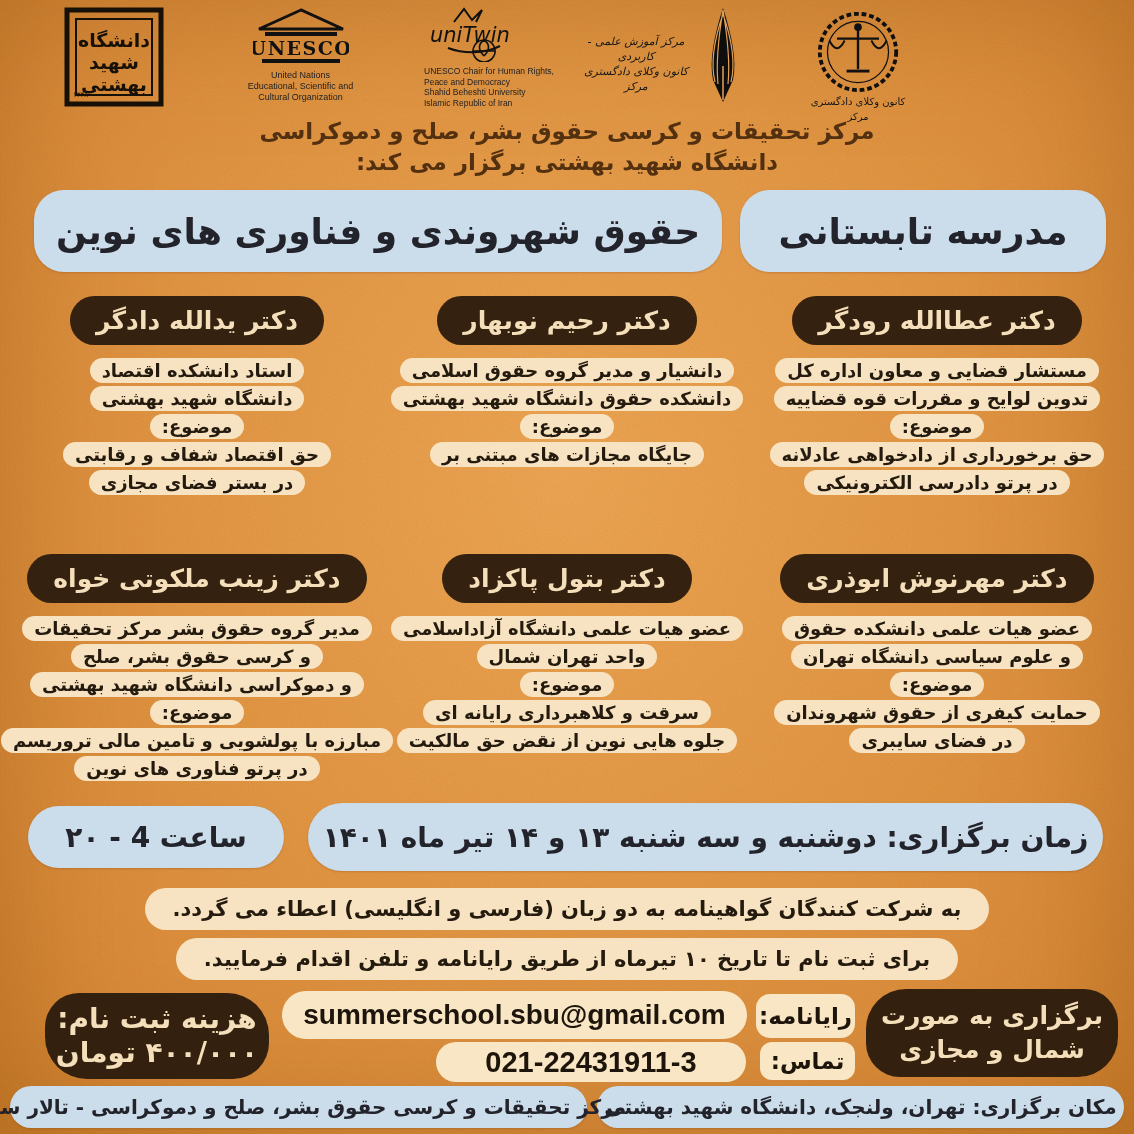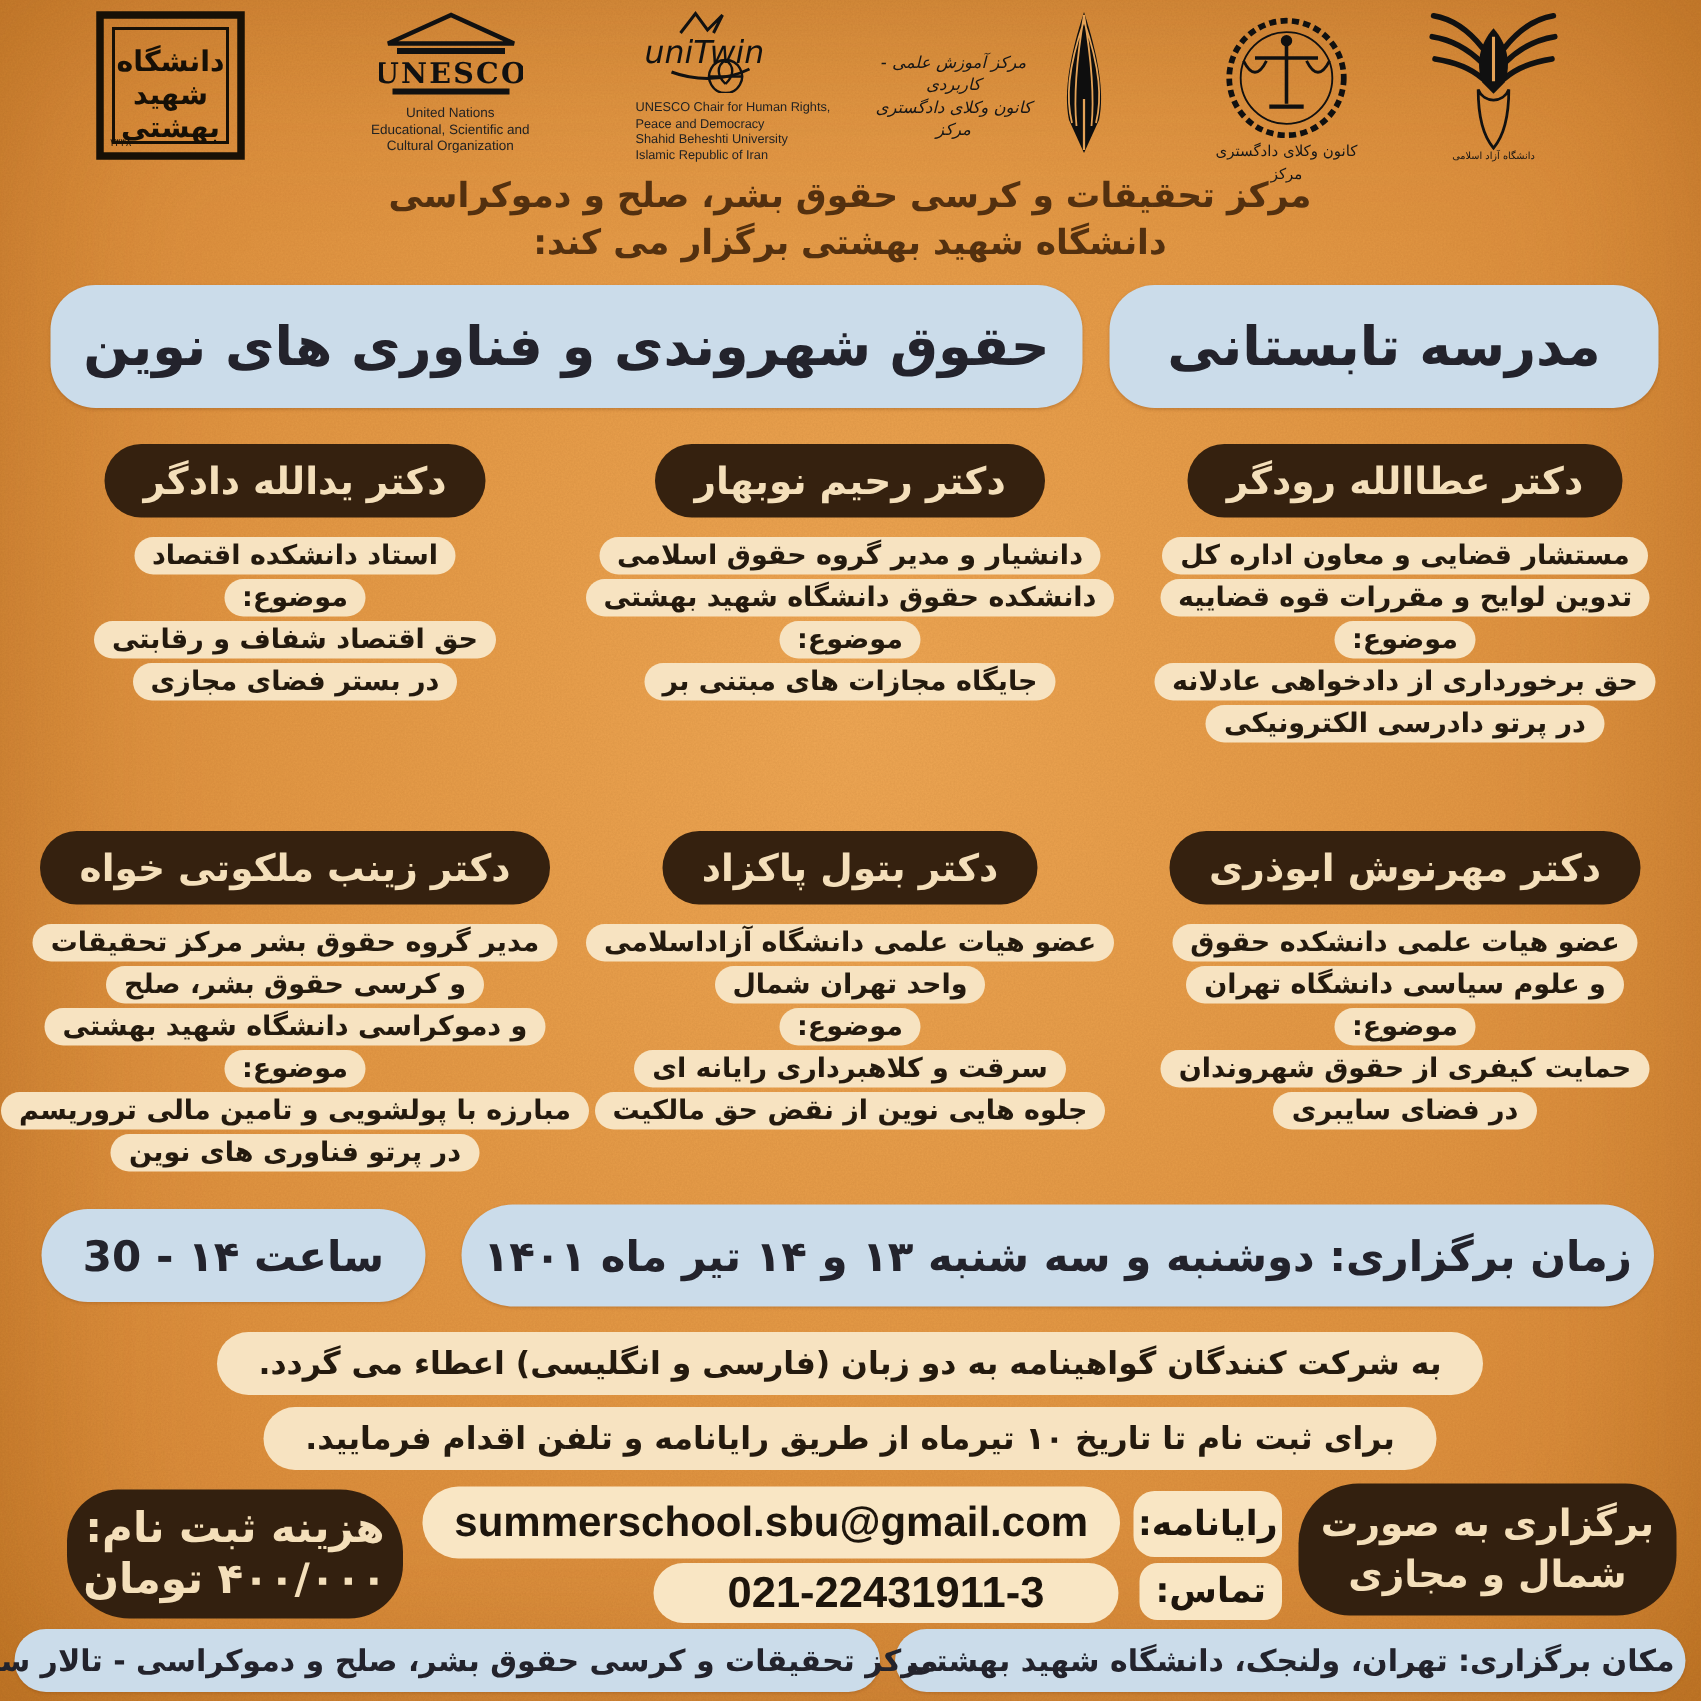--- a/index.html
+++ b/index.html
@@ -130,36 +130,20 @@
       <circle cx="45" cy="44" r="32" fill="none" stroke="#101010" stroke-width="1.3"></circle>
       <circle cx="45" cy="18" r="4" fill="#101010"></circle>
       <line x1="45" y1="20" x2="45" y2="62" stroke="#101010" stroke-width="2.5"></line>
       <line x1="23" y1="30" x2="67" y2="30" stroke="#101010" stroke-width="2.5"></line>
       <path d="M15,32 Q23,48 31,32 M59,32 Q67,48 75,32" fill="none" stroke="#101010" stroke-width="2"></path>
       <path d="M33,64 H57" stroke="#101010" stroke-width="3"></path>
     </svg>
     <div class="cap-fa" style="font-size:10px;">کانون وکلای دادگستری مرکز</div>
   </div>
 
-  <div class="logo" style="left:942px;top:4px;width:108px;">
-    <svg width="100" height="104" viewBox="0 0 100 112">
-      <g stroke="#111" stroke-width="4" fill="none" stroke-linecap="round">
-        <path d="M42,30 C31,16 19,9 7,7"></path>
-          <path d="M42,41 C31,30 19,24 6,22"></path>
-          <path d="M42,52 C33,44 21,40 8,38"></path>
-        <path d="M58,30 C69,16 81,9 93,7"></path>
-          <path d="M58,41 C69,30 81,24 94,22"></path>
-          <path d="M58,52 C67,44 79,40 92,38"></path>
-      </g>
-      <path d="M50,16 C40,27 37,42 42,55 L50,63 L58,55 C63,42 60,27 50,16 Z" fill="#101010"></path>
-      <line x1="50" y1="22" x2="50" y2="54" stroke="#e4a257" stroke-width="2.2"></line>
-      <path d="M39,60 C39,82 44,95 50,102 C56,95 61,82 61,60 C57,70 43,70 39,60 Z" fill="none" stroke="#111" stroke-width="2"></path>
-      <text x="50" y="110" text-anchor="middle" font-size="7" fill="#111">دانشگاه آزاد اسلامی</text>
-    </svg>
-  </div>
 
   <div class="organizer">
     <div>مرکز تحقیقات و کرسی حقوق بشر، صلح و دموکراسی</div>
     <div>دانشگاه شهید بهشتی برگزار می کند:</div>
   </div>
 
   <div class="pill title-right">مدرسه تابستانی</div>
   <div class="pill title-left">حقوق شهروندی و فناوری های نوین</div>
 
   <div class="card r1 c-right">
@@ -178,20 +162,21 @@
         <span class="body-line">دانشیار و مدیر گروه حقوق اسلامی</span>
         <span class="body-line">دانشکده حقوق دانشگاه شهید بهشتی</span>
         <span class="body-line">موضوع:</span>
         <span class="body-line">جایگاه مجازات های مبتنی بر</span>
       </div>
   </div>
   <div class="card r1 c-left">
     <span class="name-pill">دکتر یدالله دادگر</span>
     <div class="speaker-body">
         <span class="body-line">استاد دانشکده اقتصاد</span>
+        <span class="body-line">دانشگاه شهید بهشتی</span>
         <span class="body-line">موضوع:</span>
         <span class="body-line">حق اقتصاد شفاف و رقابتی</span>
         <span class="body-line">در بستر فضای مجازی</span>
       </div>
   </div>
 
   <div class="card r2 c-right">
     <span class="name-pill">دکتر مهرنوش ابوذری</span>
     <div class="speaker-body">
         <span class="body-line">عضو هیات علمی دانشکده حقوق</span>
@@ -217,21 +202,21 @@
         <span class="body-line">مدیر گروه حقوق بشر مرکز تحقیقات</span>
         <span class="body-line">و کرسی حقوق بشر، صلح</span>
         <span class="body-line">و دموکراسی دانشگاه شهید بهشتی</span>
         <span class="body-line">موضوع:</span>
         <span class="body-line">مبارزه با پولشویی و تامین مالی تروریسم</span>
         <span class="body-line">در پرتو فناوری های نوین</span>
       </div>
   </div>
 
   <div class="pill pill-date">زمان برگزاری: دوشنبه و سه شنبه ۱۳ و ۱۴ تیر ماه ۱۴۰۱</div>
-  <div class="pill pill-time">ساعت ۱۴ - 30</div>
+  <div class="pill pill-time">ساعت 4 - ۲۰</div>
 
   <div class="note-row n1">
     <span class="note-pill">به شرکت کنندگان گواهینامه به دو زبان (فارسی و انگلیسی) اعطاء می گردد.</span>
   </div>
   <div class="note-row n2">
     <span class="note-pill">برای ثبت نام تا تاریخ ۱۰ تیرماه از طریق رایانامه و تلفن اقدام فرمایید.</span>
   </div>
 
   <div class="blob blob-format">
     <div>برگزاری به صورت</div>

